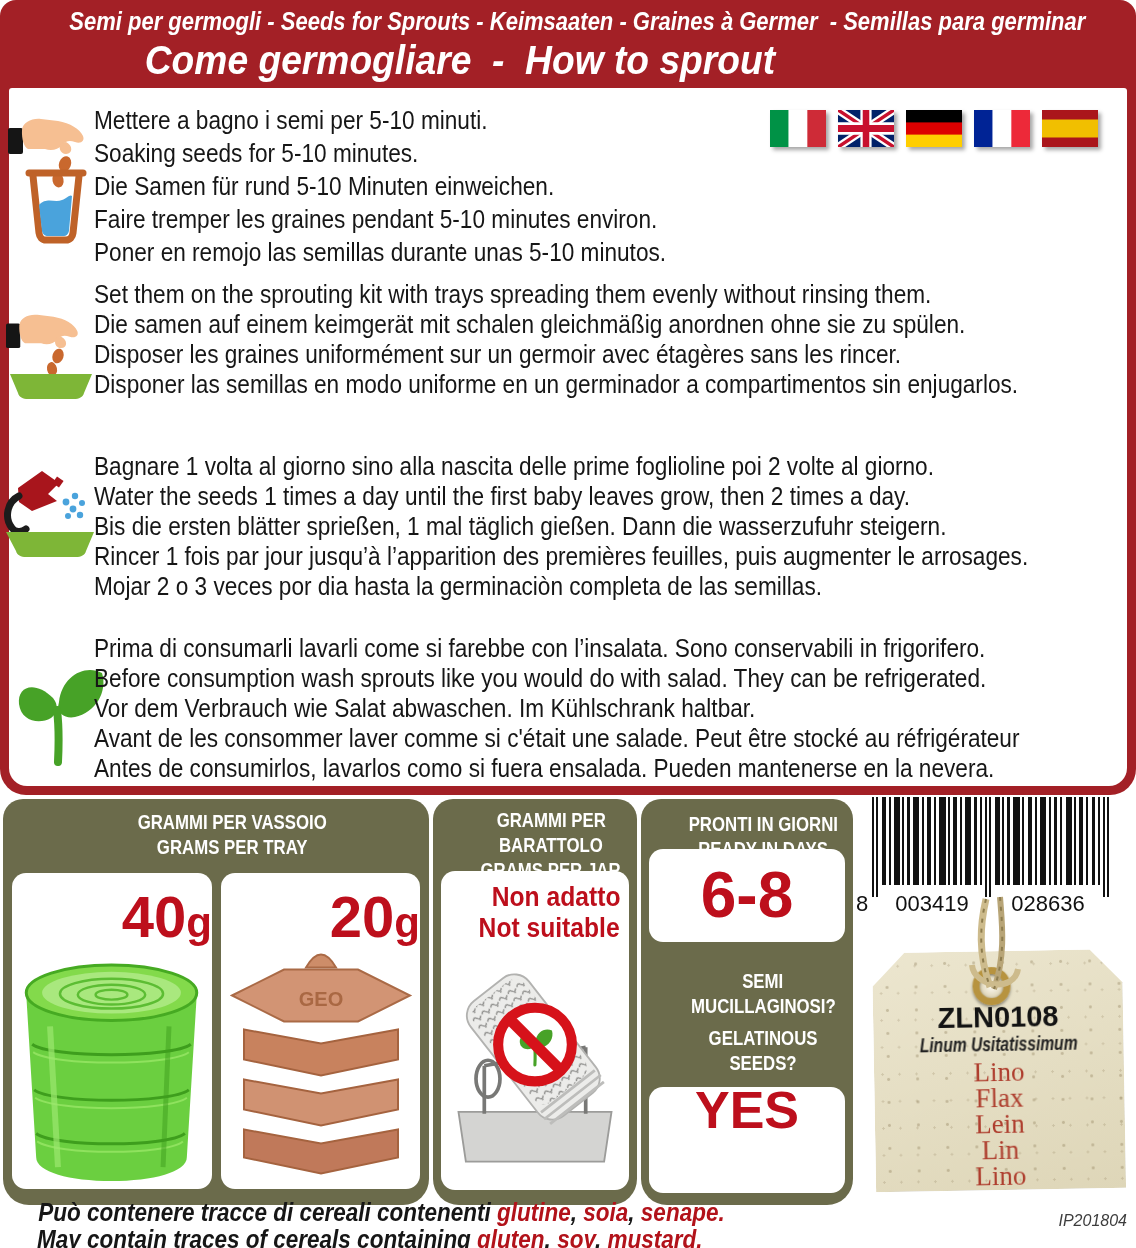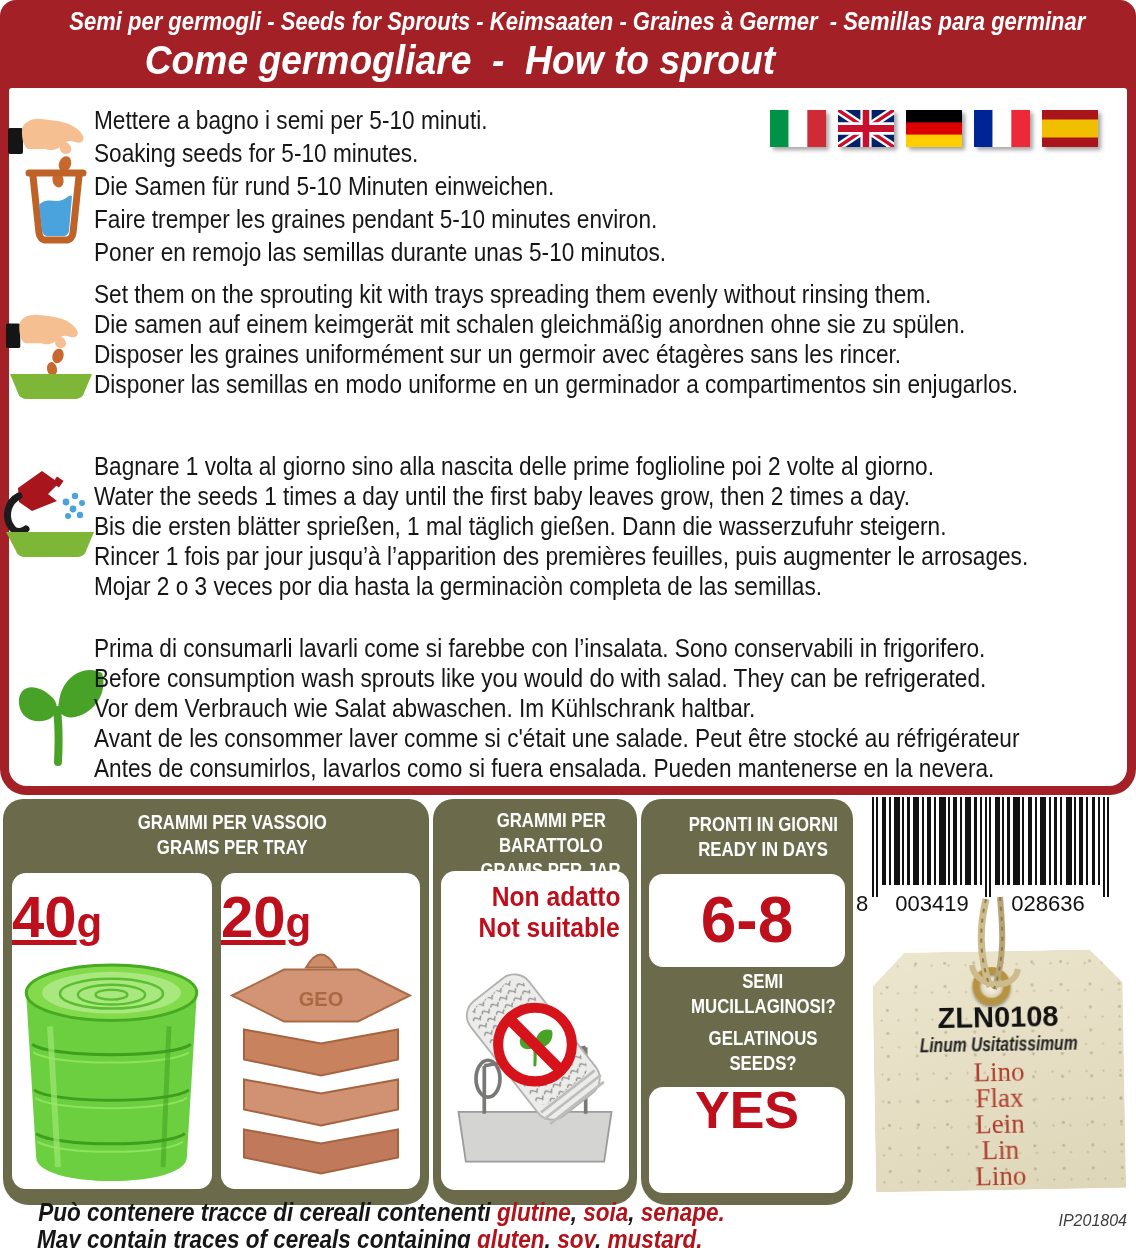--- a/index.html
+++ b/index.html
@@ -32,22 +32,22 @@
 
   
   .panel{background:#6b6b4b;border-radius:20px 20px 26px 26px;}
   .p1{left:3px;top:799px;width:426px;height:406px;}
   .p2{left:433px;top:799px;width:204px;height:406px;}
   .p3{left:641px;top:799px;width:212px;height:406px;}
   .ph{position:absolute;left:16px;width:100%;text-align:center;color:#fff;
       font-weight:bold;font-size:21px;line-height:25px;}
   .ph .csp{transform:scaleX(.8);}
   .card{position:absolute;background:#fff;border-radius:14px;overflow:hidden;}
-  .amount{position:absolute;left:0;top:14px;width:100%;text-align:left;
-          color:#bd0f1c;font-weight:bold;font-size:58px;line-height:60px;text-decoration:underline;}
+  .amount{position:absolute;left:0;top:14px;width:100%;text-align:right;
+          color:#bd0f1c;font-weight:bold;font-size:58px;line-height:60px;}
   .amount .unit{font-size:42px;}
   .na{position:absolute;left:0;top:10px;width:100%;text-align:right;color:#bd0f1c;
       font-weight:bold;font-size:28px;line-height:31px;}
   .days-val{position:absolute;left:0;top:0;width:100%;text-align:center;color:#bd0f1c;
             font-weight:bold;font-size:64px;line-height:93px;}
   .ans{position:absolute;left:0;top:6px;width:100%;text-align:center;color:#bd0f1c;
        font-weight:bold;font-size:52px;line-height:58px;}
 
   
   .barcode{left:852px;top:797px;width:280px;height:118px;}
@@ -279,21 +279,21 @@
         <circle cx="95" cy="95" r="40" fill="none" stroke="#d6121a" stroke-width="11"></circle>
         <rect x="57" y="89" width="76" height="12" fill="#d6121a" transform="rotate(45 95 95)"></rect>
       </svg>
     </div>
   </div>
 
   <div class="abs panel p3">
     <div class="ph" style="top:12px"><span class="csp">PRONTI IN GIORNI</span></div>
     <div class="ph" style="top:37px"><span class="csp">READY IN DAYS</span></div>
 
-    <div class="card" style="left:8px;top:75px;width:196px;height:93px">
+    <div class="card" style="left:8px;top:50px;width:196px;height:93px">
       <div class="days-val">6-8</div>
     </div>
 
     <div class="ph" style="top:169px"><span class="csp">SEMI</span></div>
     <div class="ph" style="top:194px"><span class="csp">MUCILLAGINOSI?</span></div>
     <div class="ph" style="top:226px"><span class="csp">GELATINOUS</span></div>
     <div class="ph" style="top:251px"><span class="csp">SEEDS?</span></div>
 
     <div class="card" style="left:8px;top:288px;width:196px;height:106px">
       <div class="ans" style="top:-6px">

